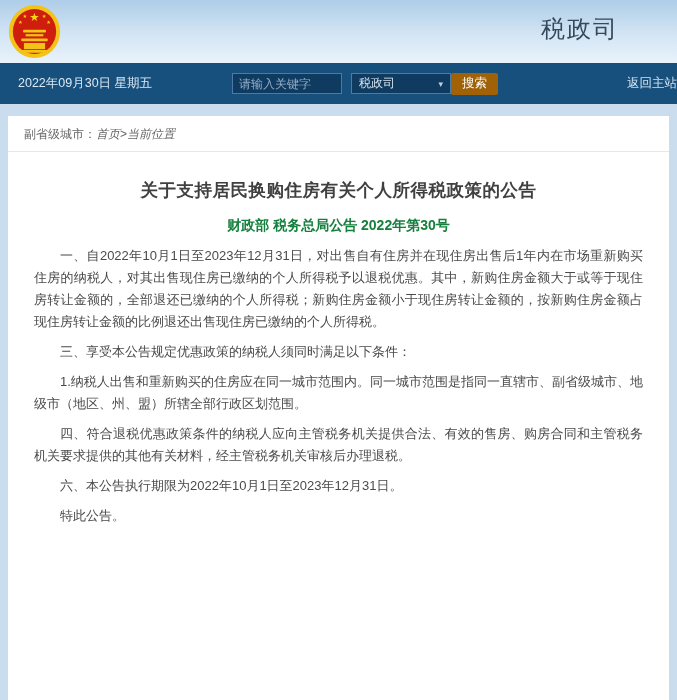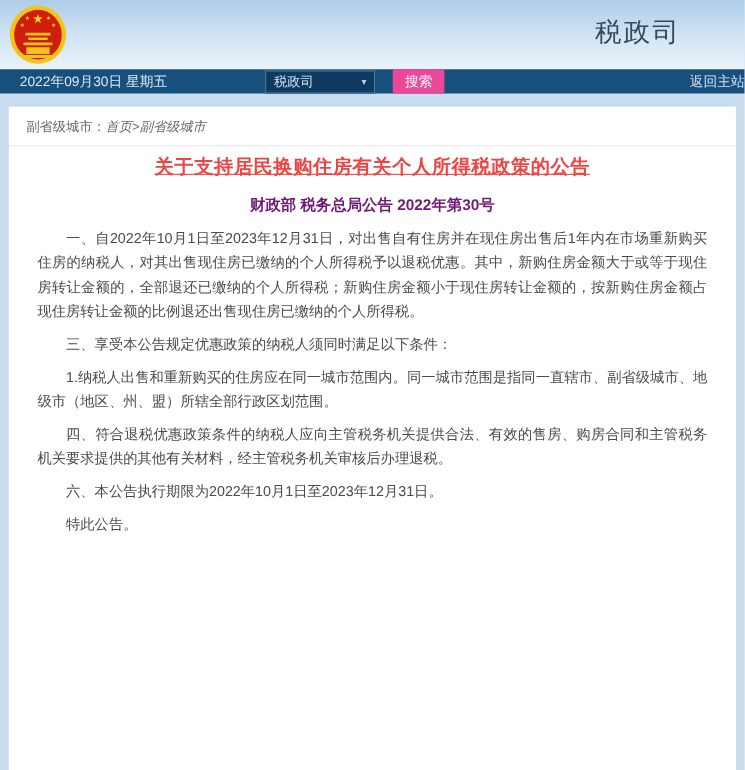--- a/index.html
+++ b/index.html
@@ -38,21 +38,21 @@
     position: absolute;
     right: 58px;
     top: 13px;
     font-size: 24px;
     color: #35485c;
     letter-spacing: 2px;
   }
 
   
   .topbar {
-    height: 22px;
+    height: 41px;
     background: #17507d;
     display: flex;
     align-items: center;
     color: #dce8f3;
     position: relative;
   }
   .nav-date { font-size: 12.5px; margin-left: 18px; white-space: nowrap; }
   .search-group { display: flex; align-items: center; margin-left: 80px; }
   .kw-input {
     width: 110px; height: 21px;
@@ -73,24 +73,24 @@
     color: #d7e4f0;
     font-size: 12px;
     display: flex;
     align-items: center;
     justify-content: space-between;
     padding: 0 7px;
     cursor: pointer;
   }
   .caret { font-size: 9px; color: #bcd0e2; }
   .search-btn {
-    margin-left: 16px;
+    margin-left: 0;
     height: 22px;
     padding: 0 11px;
-    background: #ec4899;
+    background: #a16207;
     color: #ffffff;
     font-size: 12.5px;
     border: none;
     border-radius: 2px;
     cursor: pointer;
     font-family: "Liberation Sans", sans-serif;
   }
   .home-link {
     margin-left: auto;
     font-size: 12.5px;
@@ -108,35 +108,34 @@
   .breadcrumb {
     padding: 10px 16px 8px 16px;
     font-size: 12px;
     color: #666666;
     border-bottom: 1px solid #e7e7e7;
   }
   .breadcrumb a { color: #666666; text-decoration: none; cursor: pointer; font-style: italic; }
 
   .doc { padding: 0 26px; }
   .doc-title {
-    margin-top: 6px;
+    margin-top: 26px;
     text-align: center;
     font-size: 17.5px;
     font-weight: bold;
-    color: #ef4444;
+    color: #404040;
     letter-spacing: 0.5px;
-    text-decoration: underline;
   }
   .doc-number {
     margin-top: 15px;
     margin-bottom: 10px;
     text-align: center;
     font-size: 14px;
     font-weight: bold;
-    color: #701a75;
+    color: #15803d;
   }
   .doc p.body-para {
     font-size: 13px;
     color: #4a4a4a;
     line-height: 22px;
     text-indent: 2em;
     margin: 8px 0;
     text-align: justify;
   }
 </style>
@@ -165,32 +164,33 @@
           </g>
         </svg>
       </span>
     </div>
     <div class="dept">税政司</div>
   </header>
 
   <nav class="topbar">
     <span class="nav-date">2022年09月30日 星期五</span>
     <div class="search-group">
+      <input class="kw-input" type="text" placeholder="请输入关键字" style="">
       <div class="scope-select">
         <span>税政司</span>
         <span class="caret">▾</span>
       </div>
       <button class="search-btn">搜索</button>
     </div>
     <a class="home-link">返回主站</a>
   </nav>
 
   <main class="content">
     <div class="breadcrumb">
-      <span>副省级城市：</span><a>首页</a><span>&gt;</span><a>副省级城市</a>
+      <span>副省级城市：</span><a>首页</a><span>&gt;</span><a>当前位置</a>
     </div>
 
     <article class="doc">
       <h1 class="doc-title">关于支持居民换购住房有关个人所得税政策的公告</h1>
       <h2 class="doc-number">财政部 税务总局公告 2022年第30号</h2>
 
       <p class="body-para">一、自2022年10月1日至2023年12月31日，对出售自有住房并在现住房出售后1年内在市场重新购买住房的纳税人，对其出售现住房已缴纳的个人所得税予以退税优惠。其中，新购住房金额大于或等于现住房转让金额的，全部退还已缴纳的个人所得税；新购住房金额小于现住房转让金额的，按新购住房金额占现住房转让金额的比例退还出售现住房已缴纳的个人所得税。</p>
       <p class="body-para">三、享受本公告规定优惠政策的纳税人须同时满足以下条件：</p>
       <p class="body-para">1.纳税人出售和重新购买的住房应在同一城市范围内。同一城市范围是指同一直辖市、副省级城市、地级市（地区、州、盟）所辖全部行政区划范围。</p>
       <p class="body-para">四、符合退税优惠政策条件的纳税人应向主管税务机关提供合法、有效的售房、购房合同和主管税务机关要求提供的其他有关材料，经主管税务机关审核后办理退税。</p>

